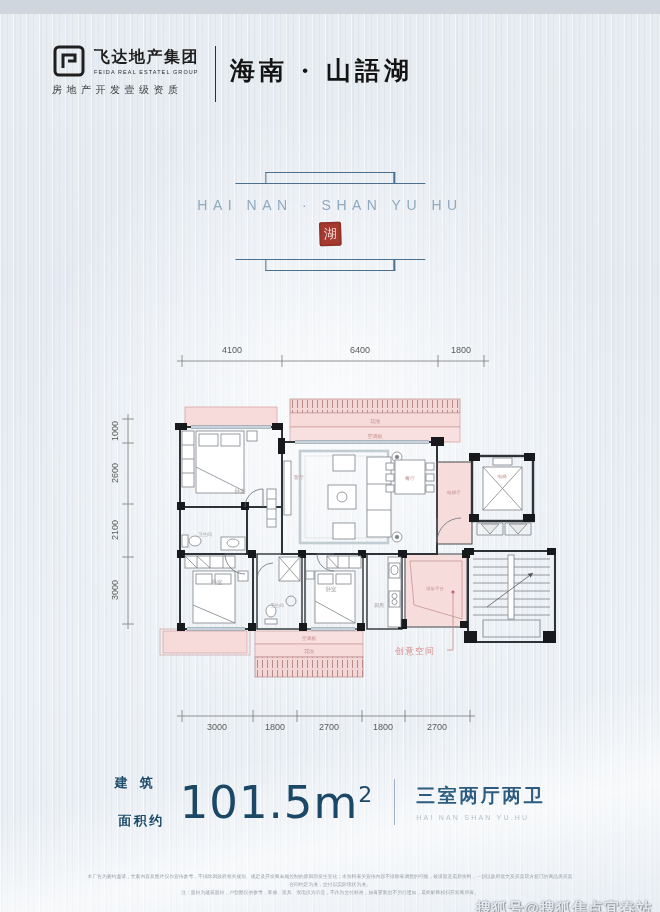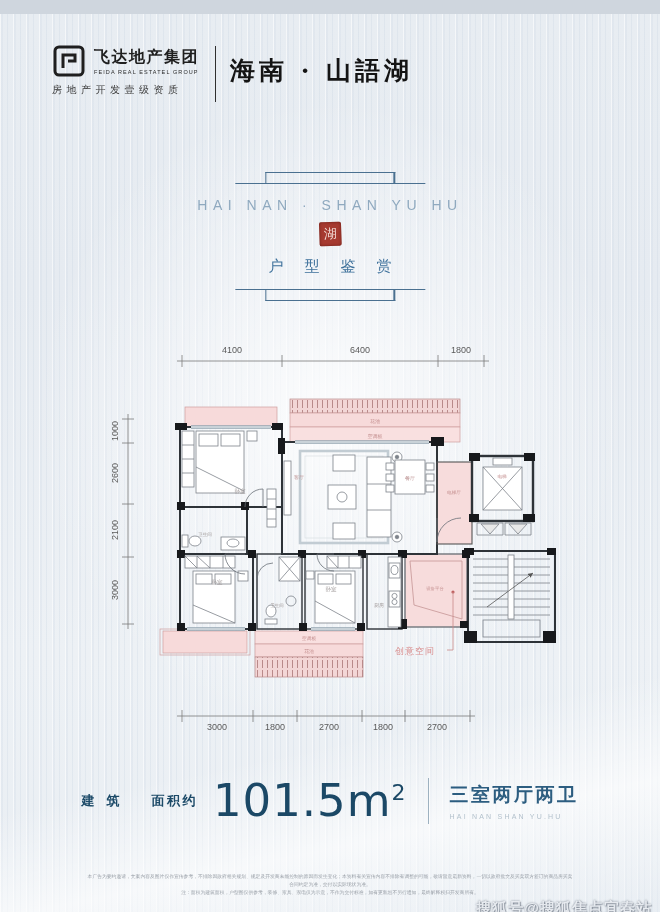--- a/index.html
+++ b/index.html
@@ -56,21 +56,21 @@
                color:#3e719b; }
   .title-block .bracket.bot { margin-top:13px; }
 
   
   .plan { left:95px; top:325px; }
   .plan text { font-family:"Liberation Sans", sans-serif; }
 
   
   .spec { top:760px; left:0; right:0; display:flex; justify-content:center;
           align-items:center; gap:15px; }
-  .area-labels { display:flex; gap:20px; color:#1c4a68;
+  .area-labels { display:flex; flex-direction:column; gap:20px; color:#1c4a68;
                  font-size:13px; font-weight:600; }
   .area-l1 { letter-spacing:12px; }
   .area-l2 { letter-spacing:2.5px;text-align:right; }
   .area-value { font-family:"DejaVu Sans", sans-serif; font-size:45px; color:#1b4866;
                 letter-spacing:1px; }
   .area-value sup { font-size:22px; }
   .spec-divider { width:1px; height:46px; background:#9db1c0; margin:0 6px; }
   .layout-block { display:flex; flex-direction:column; gap:5px; }
   .layout-cn { font-size:19px; font-weight:600; letter-spacing:2.5px; color:#2c5d80; }
   .layout-en { font-size:7px; letter-spacing:2.2px; color:#b3c1cc; }
@@ -107,21 +107,20 @@
 
   <div class="layer title-block">
     <div class="bracket top">
       <i class="long"></i>
         <i class="short"></i>
         <i class="v1"></i>
         <i class="v2"></i>
     </div>
     <div class="title-en">HAI NAN · SHAN YU HU</div>
     <div class="seal">湖</div>
-    <div class="title-sub">户型鉴赏</div>
     <div class="bracket bot">
       <i class="long"></i>
         <i class="short"></i>
         <i class="v1"></i>
         <i class="v2"></i>
     </div>
   </div>
 
   <svg class="layer plan" width="485" height="425" viewBox="0 0 485 425">
     <defs>

